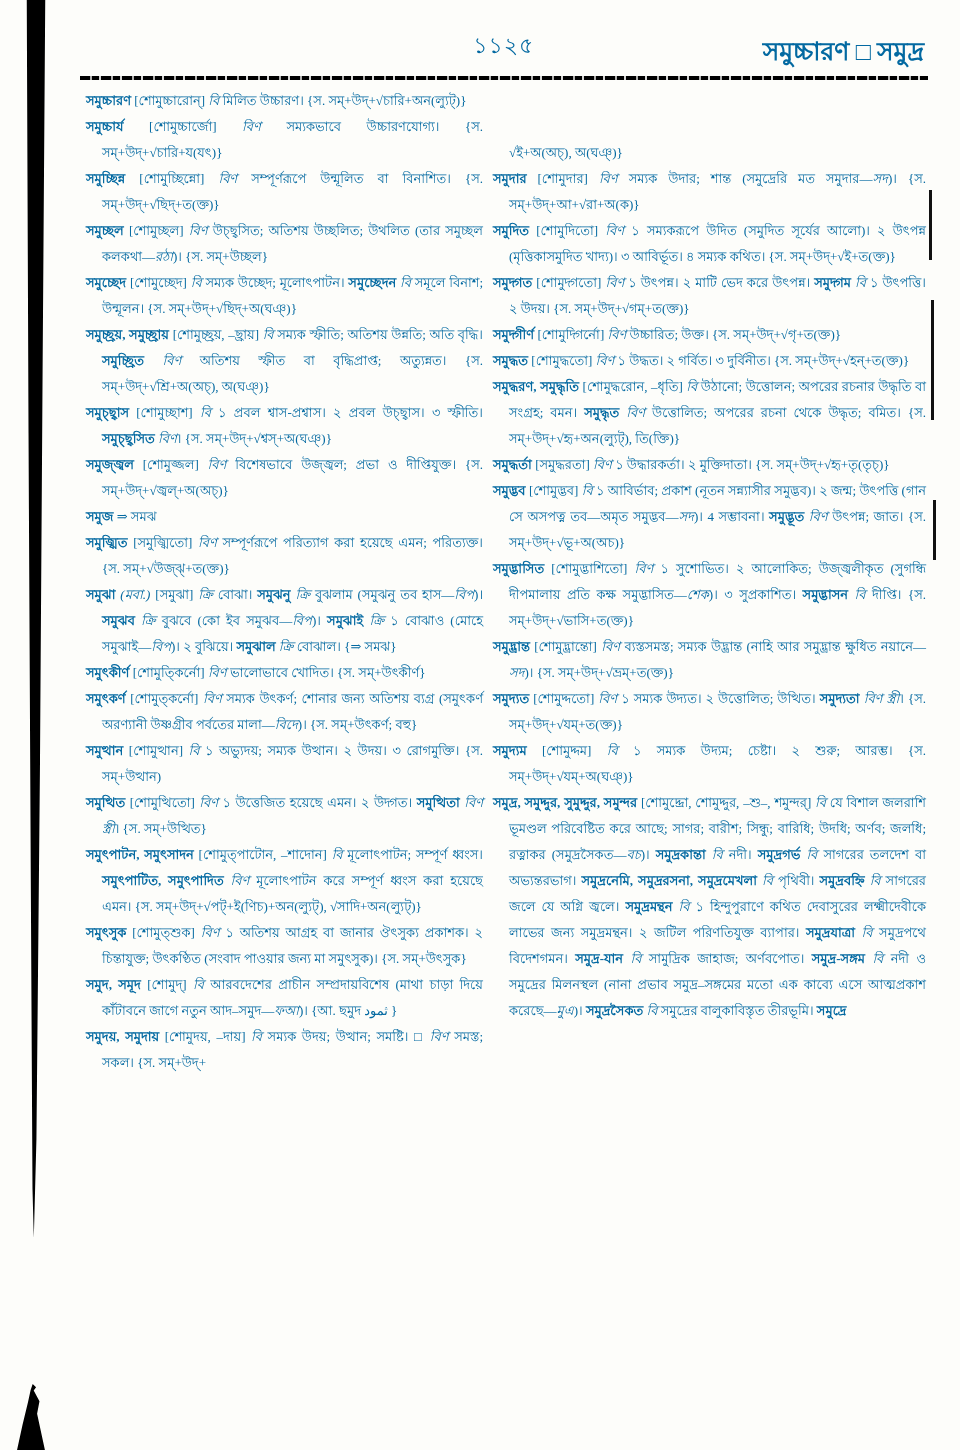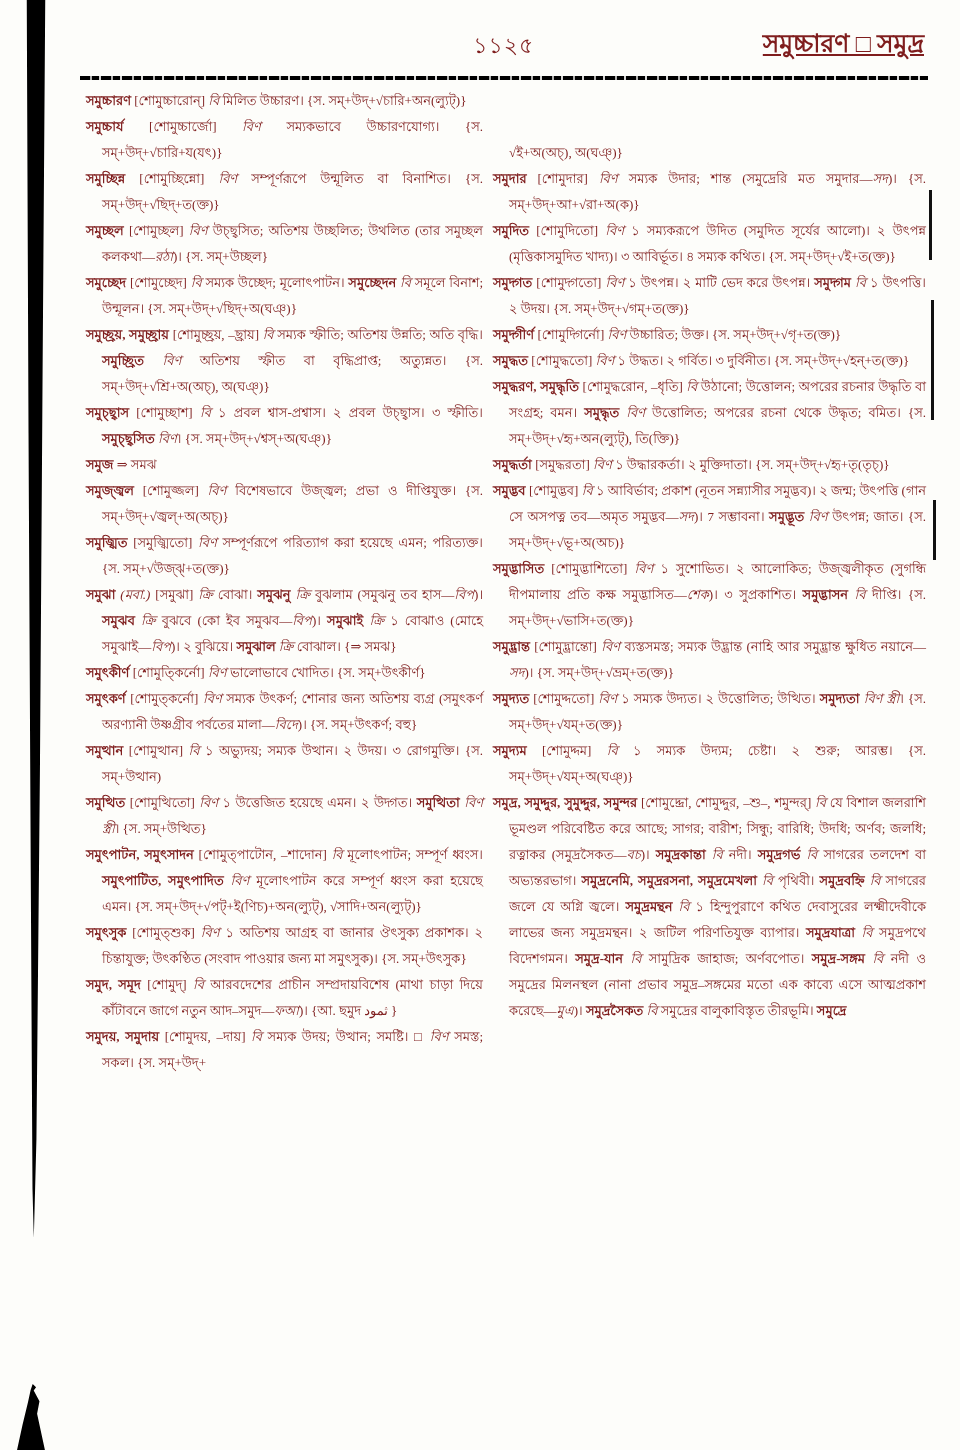--- a/index.html
+++ b/index.html
@@ -1,33 +1,33 @@
 <!DOCTYPE html>
 <html lang="bn"><head>
 <meta charset="utf-8">
 <style>
   * { margin:0; padding:0; box-sizing:border-box; }
   html,body { background:#e8e8e4; }
   .page {
     position:relative;
     width:960px; height:1450px;
     background:#fdfdfa;
-    color:#7f1d1d;
+    color:#0369a1;
     font-family:"Liberation Serif","DejaVu Serif",serif;
     overflow:hidden;
   }
   
   .header { position:absolute; top:24px; left:86px; right:36px; height:42px; }
   .page-number {
     position:absolute; left:50%; transform:translateX(-52%);
     top:4px; font-size:22px; letter-spacing:1px;
   }
   .guide-words {
-    position:absolute; right:0; top:0;
-    font-size:25px; font-weight:700;text-decoration:underline;
+    position:absolute; right:0; top:8px;
+    font-size:25px; font-weight:700;
   }
   .header-rule {
     position:absolute; top:76px; left:80px; right:32px; height:4px;
     background:repeating-linear-gradient(90deg,#000 0 10px,rgba(0,0,0,.3) 10px 12px,#000 12px 19px,rgba(0,0,0,.15) 19px 21px);
   }
   
   .columns {
     position:absolute; top:88px; left:86px; width:840px;
     display:flex; align-items:center;
     font-size:13px; line-height:26px; text-align:justify;
@@ -75,22 +75,22 @@
 
   <div class="columns">
     <div class="col left">
         <p class="entry"><span class="b">সমুচ্চারণ</span><span> [শোমুচ্চারোন্] </span><span class="i">বি</span><span> মিলিত উচ্চারণ। {স. সম্+উদ্+√চারি+অন(ল্যুট্)}</span></p>
         <p class="entry"><span class="b">সমুচ্চার্য</span><span> [শোমুচ্চার্জো] </span><span class="i">বিণ</span><span> সম্যকভাবে উচ্চারণযোগ্য। {স. সম্+উদ্+√চারি+য(যৎ)}</span></p>
         <p class="entry"><span class="b">সমুচ্ছিন্ন</span><span> [শোমুচ্ছিন্নো] </span><span class="i">বিণ</span><span> সম্পূর্ণরূপে উন্মূলিত বা বিনাশিত। {স. সম্+উদ্+√ছিদ্+ত(ক্ত)}</span></p>
         <p class="entry"><span class="b">সমুচ্ছল</span><span> [শোমুচ্ছল] </span><span class="i">বিণ</span><span> উচ্ছ্বসিত; অতিশয় উচ্ছলিত; উথলিত (তার সমুচ্ছল কলকথা—</span><span class="i">রঠা</span><span>)। {স. সম্+উচ্ছল}</span></p>
         <p class="entry"><span class="b">সমুচ্ছেদ</span><span> [শোমুচ্ছেদ] </span><span class="i">বি</span><span> সম্যক উচ্ছেদ; মূলোৎপাটন। </span><span class="b">সমুচ্ছেদন</span><span> </span><span class="i">বি</span><span> সমূলে বিনাশ; উন্মূলন। {স. সম্+উদ্+√ছিদ্+অ(ঘঞ্)}</span></p>
         <p class="entry"><span class="b">সমুচ্ছ্রয়, সমুচ্ছ্রায়</span><span> [শোমুচ্ছ্রয়, –ছ্রায়] </span><span class="i">বি</span><span> সম্যক স্ফীতি; অতিশয় উন্নতি; অতি বৃদ্ধি। </span><span class="b">সমুচ্ছ্রিত</span><span> </span><span class="i">বিণ</span><span> অতিশয় স্ফীত বা বৃদ্ধিপ্রাপ্ত; অত্যুন্নত। {স. সম্+উদ্+√শ্রি+অ(অচ্), অ(ঘঞ্)}</span></p>
         <p class="entry"><span class="b">সমুচ্ছ্বাস</span><span> [শোমুচ্ছাশ] </span><span class="i">বি</span><span> ১ প্রবল শ্বাস-প্রশ্বাস। ২ প্রবল উচ্ছ্বাস। ৩ স্ফীতি। </span><span class="b">সমুচ্ছ্বসিত</span><span> </span><span class="i">বিণ</span><span>। {স. সম্+উদ্+√শ্বস্+অ(ঘঞ্)}</span></p>
+        <p class="entry"><span class="b">সমুজ্জ্বল</span><span> [শোমুজ্জল] </span><span class="i">বিণ</span><span> বিশেষভাবে উজ্জ্বল; প্রভা ও দীপ্তিযুক্ত। {স. সম্+উদ্+√জ্বল্+অ(অচ্)}</span></p>
         <p class="entry"><span class="b">সমুজ</span><span> ⇒ সমঝ</span></p>
-        <p class="entry"><span class="b">সমুজ্জ্বল</span><span> [শোমুজ্জল] </span><span class="i">বিণ</span><span> বিশেষভাবে উজ্জ্বল; প্রভা ও দীপ্তিযুক্ত। {স. সম্+উদ্+√জ্বল্+অ(অচ্)}</span></p>
         <p class="entry"><span class="b">সমুজ্ঝিত</span><span> [সমুজ্ঝিতো] </span><span class="i">বিণ</span><span> সম্পূর্ণরূপে পরিত্যাগ করা হয়েছে এমন; পরিত্যক্ত। {স. সম্+√উজ্ঝ্+ত(ক্ত)}</span></p>
         <p class="entry"><span class="b">সমুঝা</span><span> </span><span class="i">(মবা.)</span><span> [সমুঝা] </span><span class="i">ক্রি</span><span> বোঝা। </span><span class="b">সমুঝনু</span><span> </span><span class="i">ক্রি</span><span> বুঝলাম (সমুঝনু তব হাস—</span><span class="i">বিপ</span><span>)। </span><span class="b">সমুঝব</span><span> </span><span class="i">ক্রি</span><span> বুঝবে (কো ইব সমুঝব—</span><span class="i">বিপ</span><span>)। </span><span class="b">সমুঝাই</span><span> </span><span class="i">ক্রি</span><span> ১ বোঝাও (মোহে সমুঝাই—</span><span class="i">বিপ</span><span>)। ২ বুঝিয়ে। </span><span class="b">সমুঝাল</span><span> </span><span class="i">ক্রি</span><span> বোঝাল। {⇒ সমঝ}</span></p>
         <p class="entry"><span class="b">সমুৎকীর্ণ</span><span> [শোমুত্কির্নো] </span><span class="i">বিণ</span><span> ভালোভাবে খোদিত। {স. সম্+উৎকীর্ণ}</span></p>
         <p class="entry"><span class="b">সমুৎকর্ণ</span><span> [শোমুত্কর্নো] </span><span class="i">বিণ</span><span> সম্যক উৎকর্ণ; শোনার জন্য অতিশয় ব্যগ্র (সমুৎকর্ণ অরণ্যানী উষ্ণগ্রীব পর্বতের মালা—</span><span class="i">বিদে</span><span>)। {স. সম্+উৎকর্ণ; বহু}</span></p>
         <p class="entry"><span class="b">সমুত্থান</span><span> [শোমুত্থান] </span><span class="i">বি</span><span> ১ অভ্যুদয়; সম্যক উত্থান। ২ উদয়। ৩ রোগমুক্তি। {স. সম্+উত্থান)</span></p>
         <p class="entry"><span class="b">সমুত্থিত</span><span> [শোমুত্থিতো] </span><span class="i">বিণ</span><span> ১ উত্তেজিত হয়েছে এমন। ২ উদ্গত। </span><span class="b">সমুত্থিতা</span><span> </span><span class="i">বিণ স্ত্রী</span><span>। {স. সম্+উত্থিত}</span></p>
         <p class="entry"><span class="b">সমুৎপাটন, সমুৎসাদন</span><span> [শোমুত্পাটোন, –শাদোন] </span><span class="i">বি</span><span> মূলোৎপাটন; সম্পূর্ণ ধ্বংস। </span><span class="b">সমুৎপাটিত, সমুৎপাদিত</span><span> </span><span class="i">বিণ</span><span> মূলোৎপাটন করে সম্পূর্ণ ধ্বংস করা হয়েছে এমন। {স. সম্+উদ্+√পট্+ই(ণিচ)+অন(ল্যুট্), √সাদি+অন(ল্যুট্)}</span></p>
         <p class="entry"><span class="b">সমুৎসুক</span><span> [শোমুত্শুক] </span><span class="i">বিণ</span><span> ১ অতিশয় আগ্রহ বা জানার ঔৎসুক্য প্রকাশক। ২ চিন্তাযুক্ত; উৎকণ্ঠিত (সংবাদ পাওয়ার জন্য মা সমুৎসুক)। {স. সম্+উৎসুক}</span></p>
         <p class="entry"><span class="b">সমুদ, সমূদ</span><span> [শোমুদ্] </span><span class="i">বি</span><span> আরবদেশের প্রাচীন সম্প্রদায়বিশেষ (মাথা চাড়া দিয়ে কাঁটাবনে জাগে নতুন আদ–সমুদ—</span><span class="i">ফআ</span><span>)। {আ. ছমুদ ثمود }</span></p>
         <p class="entry"><span class="b">সমুদয়, সমুদায়</span><span> [শোমুদয়, –দায়] </span><span class="i">বি</span><span> সম্যক উদয়; উত্থান; সমষ্টি। □ </span><span class="i">বিণ</span><span> সমস্ত; সকল। {স. সম্+উদ্+</span></p>
@@ -98,21 +98,21 @@
     <div class="col-divider"></div>
     <div class="col right">
         <p class="entry cont"><span>√ই+অ(অচ্), অ(ঘঞ্)}</span></p>
         <p class="entry"><span class="b">সমুদার</span><span> [শোমুদার] </span><span class="i">বিণ</span><span> সম্যক উদার; শান্ত (সমুদ্রেরি মত সমুদার—</span><span class="i">সদ</span><span>)। {স. সম্+উদ্+আ+√রা+অ(ক)}</span></p>
         <p class="entry"><span class="b">সমুদিত</span><span> [শোমুদিতো] </span><span class="i">বিণ</span><span> ১ সম্যকরূপে উদিত (সমুদিত সূর্যের আলো)। ২ উৎপন্ন (মৃত্তিকাসমুদিত খাদ্য)। ৩ আবির্ভূত। ৪ সম্যক কথিত। {স. সম্+উদ্+√ই+ত(ক্ত)}</span></p>
         <p class="entry"><span class="b">সমুদ্গত</span><span> [শোমুদ্গতো] </span><span class="i">বিণ</span><span> ১ উৎপন্ন। ২ মাটি ভেদ করে উৎপন্ন। </span><span class="b">সমুদ্গম</span><span> </span><span class="i">বি</span><span> ১ উৎপত্তি। ২ উদয়। {স. সম্+উদ্+√গম্+ত(ক্ত)}</span></p>
         <p class="entry"><span class="b">সমুদ্গীর্ণ</span><span> [শোমুদ্গির্নো] </span><span class="i">বিণ</span><span> উচ্চারিত; উক্ত। {স. সম্+উদ্+√গৃ+ত(ক্ত)}</span></p>
         <p class="entry"><span class="b">সমুদ্ধত</span><span> [শোমুদ্ধতো] </span><span class="i">বিণ</span><span> ১ উদ্ধত। ২ গর্বিত। ৩ দুর্বিনীত। {স. সম্+উদ্+√হন্+ত(ক্ত)}</span></p>
         <p class="entry"><span class="b">সমুদ্ধরণ, সমুদ্ধৃতি</span><span> [শোমুদ্ধরোন, –ধৃতি] </span><span class="i">বি</span><span> উঠানো; উত্তোলন; অপরের রচনার উদ্ধৃতি বা সংগ্রহ; বমন। </span><span class="b">সমুদ্ধৃত</span><span> </span><span class="i">বিণ</span><span> উত্তোলিত; অপরের রচনা থেকে উদ্ধৃত; বমিত। {স. সম্+উদ্+√হৃ+অন(ল্যুট্), তি(ক্তি)}</span></p>
         <p class="entry"><span class="b">সমুদ্ধর্তা</span><span> [সমুদ্ধরতা] </span><span class="i">বিণ</span><span> ১ উদ্ধারকর্তা। ২ মুক্তিদাতা। {স. সম্+উদ্+√হৃ+তৃ(তৃচ্)}</span></p>
-        <p class="entry"><span class="b">সমুদ্ভব</span><span> [শোমুদ্ভব] </span><span class="i">বি</span><span> ১ আবির্ভাব; প্রকাশ (নূতন সন্ন্যাসীর সমুদ্ভব)। ২ জন্ম; উৎপত্তি (গান সে অসপত্ন তব—অমৃত সমুদ্ভব—</span><span class="i">সদ</span><span>)। 7 সম্ভাবনা। </span><span class="b">সমুদ্ভূত</span><span> </span><span class="i">বিণ</span><span> উৎপন্ন; জাত। {স. সম্+উদ্+√ভূ+অ(অচ)}</span></p>
+        <p class="entry"><span class="b">সমুদ্ভব</span><span> [শোমুদ্ভব] </span><span class="i">বি</span><span> ১ আবির্ভাব; প্রকাশ (নূতন সন্ন্যাসীর সমুদ্ভব)। ২ জন্ম; উৎপত্তি (গান সে অসপত্ন তব—অমৃত সমুদ্ভব—</span><span class="i">সদ</span><span>)। 4 সম্ভাবনা। </span><span class="b">সমুদ্ভূত</span><span> </span><span class="i">বিণ</span><span> উৎপন্ন; জাত। {স. সম্+উদ্+√ভূ+অ(অচ)}</span></p>
         <p class="entry"><span class="b">সমুদ্ভাসিত</span><span> [শোমুদ্ভাশিতো] </span><span class="i">বিণ</span><span> ১ সুশোভিত। ২ আলোকিত; উজ্জ্বলীকৃত (সুগন্ধি দীপমালায় প্রতি কক্ষ সমুদ্ভাসিত—</span><span class="i">শেক</span><span>)। ৩ সুপ্রকাশিত। </span><span class="b">সমুদ্ভাসন</span><span> </span><span class="i">বি</span><span> দীপ্তি। {স. সম্+উদ্+√ভাসি+ত(ক্ত)}</span></p>
         <p class="entry"><span class="b">সমুদ্ভ্রান্ত</span><span> [শোমুদ্ভ্রান্তো] </span><span class="i">বিণ</span><span> ব্যস্তসমস্ত; সম্যক উদ্ভ্রান্ত (নাহি আর সমুদ্ভ্রান্ত ক্ষুধিত নয়ানে—</span><span class="i">সদ</span><span>)। {স. সম্+উদ্+√ভ্রম্+ত(ক্ত)}</span></p>
         <p class="entry"><span class="b">সমুদ্যত</span><span> [শোমুদ্দতো] </span><span class="i">বিণ</span><span> ১ সম্যক উদ্যত। ২ উত্তোলিত; উত্থিত। </span><span class="b">সমুদ্যতা</span><span> </span><span class="i">বিণ স্ত্রী</span><span>। {স. সম্+উদ্+√যম্+ত(ক্ত)}</span></p>
         <p class="entry"><span class="b">সমুদ্যম</span><span> [শোমুদ্দম] </span><span class="i">বি</span><span> ১ সম্যক উদ্যম; চেষ্টা। ২ শুরু; আরম্ভ। {স. সম্+উদ্+√যম্+অ(ঘঞ্)}</span></p>
         <p class="entry"><span class="b">সমুদ্র, সমুদ্দুর, সুমুদ্দুর, সমুন্দর</span><span> [শোমুদ্দ্রো, শোমুদ্দুর, –শু–, শমুন্দর্] </span><span class="i">বি</span><span> যে বিশাল জলরাশি ভূমণ্ডল পরিবেষ্টিত করে আছে; সাগর; বারীশ; সিন্ধু; বারিধি; উদধি; অর্ণব; জলধি; রত্নাকর (সমুদ্রসৈকত—</span><span class="i">বচ</span><span>)। </span><span class="b">সমুদ্রকান্তা</span><span> </span><span class="i">বি</span><span> নদী। </span><span class="b">সমুদ্রগর্ভ</span><span> </span><span class="i">বি</span><span> সাগরের তলদেশ বা অভ্যন্তরভাগ। </span><span class="b">সমুদ্রনেমি, সমুদ্ররসনা, সমুদ্রমেখলা</span><span> </span><span class="i">বি</span><span> পৃথিবী। </span><span class="b">সমুদ্রবহ্নি</span><span> </span><span class="i">বি</span><span> সাগরের জলে যে অগ্নি জ্বলে। </span><span class="b">সমুদ্রমন্থন</span><span> </span><span class="i">বি</span><span> ১ হিন্দুপুরাণে কথিত দেবাসুরের লক্ষ্মীদেবীকে লাভের জন্য সমুদ্রমন্থন। ২ জটিল পরিণতিযুক্ত ব্যাপার। </span><span class="b">সমুদ্রযাত্রা</span><span> </span><span class="i">বি</span><span> সমুদ্রপথে বিদেশগমন। </span><span class="b">সমুদ্র-যান</span><span> </span><span class="i">বি</span><span> সামুদ্রিক জাহাজ; অর্ণবপোত। </span><span class="b">সমুদ্র-সঙ্গম</span><span> </span><span class="i">বি</span><span> নদী ও সমুদ্রের মিলনস্থল (নানা প্রভাব সমুদ্র–সঙ্গমের মতো এক কাব্যে এসে আত্মপ্রকাশ করেছে—</span><span class="i">মুএ</span><span>)। </span><span class="b">সমুদ্রসৈকত</span><span> </span><span class="i">বি</span><span> সমুদ্রের বালুকাবিস্তৃত তীরভূমি। </span><span class="b">সমুদ্রে</span></p>
       </div>
   </div>
 
 </div>
 

